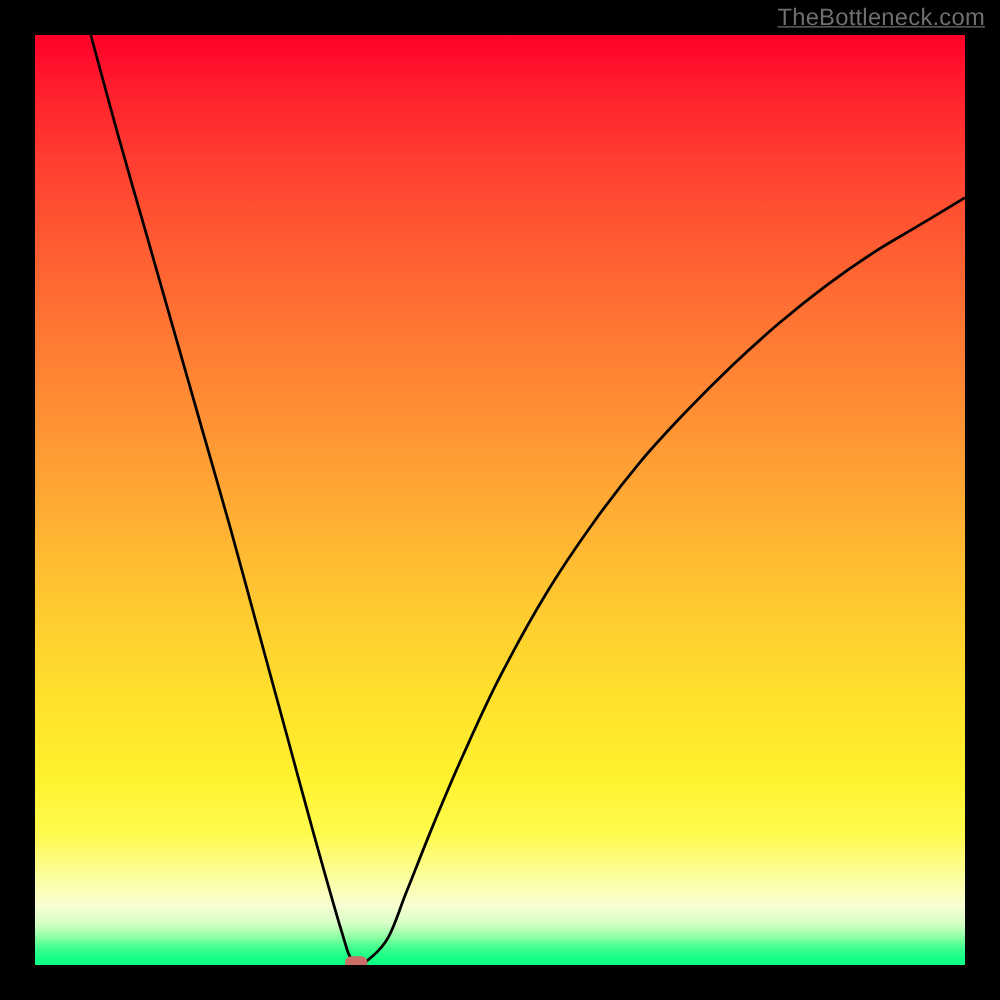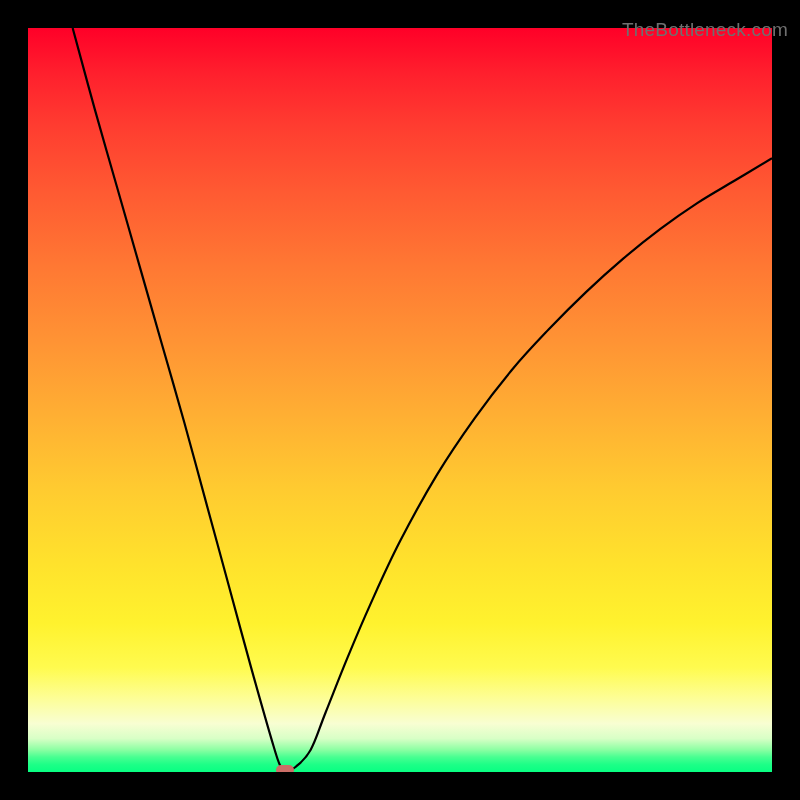--- a/index.html
+++ b/index.html
@@ -56,27 +56,28 @@
   }
   .marker {
     position: absolute;
     width: 18px;
     height: 10px;
     border-radius: 6px;
     transform: translate(-50%, -50%);
   }
   .watermark {
     position: absolute;
-    top: 19px;
+    top: 4px;
     right: 12px;
     color: #6f6f6f;
     font-size: 19px;
     font-weight: 500;
     letter-spacing: 0.2px;
     user-select: none;
+    text-decoration: underline;
   }
 </style>
 </head>
 <body>
 
 <div class="frame">
   <div class="plot-area">
     <div class="gradient"></div>
     <svg class="curve-layer" viewBox="0 0 744 744" preserveAspectRatio="none">
       <path id="curve-path" d="M 44.64,0 C 48.732,15.004000000000008 58.775999999999996,52.514000000000046 66.96,81.84000000000003 C 75.14399999999999,111.16600000000003 81.096,131.31599999999992 89.28,159.95999999999992 C 97.464,188.60399999999993 103.416,209.43599999999995 111.6,238.07999999999998 C 119.78399999999999,266.724 125.73599999999999,287.55600000000004 133.92,316.20000000000005 C 142.10399999999998,344.84400000000005 148.05599999999998,364.99399999999997 156.23999999999998,394.32 C 164.42399999999998,423.646 170.376,446.15200000000004 178.56,476.16 C 186.744,506.168 192.69600000000003,527.992 200.88000000000002,558 C 209.06400000000002,588.008 215.016,610.514 223.2,639.84 C 231.384,669.166 240.064,699.8188 245.52,717.96 C 250.97600000000003,736.1012000000001 250.23200000000003,734.4272000000001 252.96,738.792 C 255.688,743.1568 257.67199999999997,741.768 260.4,741.768 C 263.128,741.768 263.748,742.4748000000001 267.84,738.792 C 271.93199999999996,735.1092 277.264,731.6372 282.72,721.68 C 288.17600000000004,711.7227999999999 290.78000000000003,701.53 297.6,684.48 C 304.42,667.4300000000001 311.736,648.4580000000001 319.92,628.6800000000001 C 328.10400000000004,608.902 332.692,597.7420000000001 342.24,576.6 C 351.788,555.458 359.724,537.23 372,513.36 C 384.276,489.49 395.56000000000006,468.90599999999995 409.20000000000005,446.4 C 422.84000000000003,423.894 432.76,409.696 446.4,390.6 C 460.03999999999996,371.504 469.96000000000004,358.60799999999995 483.6,342.23999999999995 C 497.24,325.87199999999996 507.15999999999997,315.642 520.8,301.32 C 534.4399999999999,286.998 544.36,277.07800000000003 558,264.12 C 571.64,251.162 581.5600000000001,242.23399999999998 595.2,230.64 C 608.84,219.046 618.76,211.10999999999999 632.4,200.88 C 646.04,190.65 655.96,183.70600000000005 669.6,174.84000000000003 C 683.24,165.97400000000002 693.16,160.70399999999998 706.8,152.51999999999998 C 720.4399999999999,144.33599999999998 737.18,134.29200000000003 744,130.20000000000005" fill="none" stroke="#000" stroke-width="2.2"></path>

